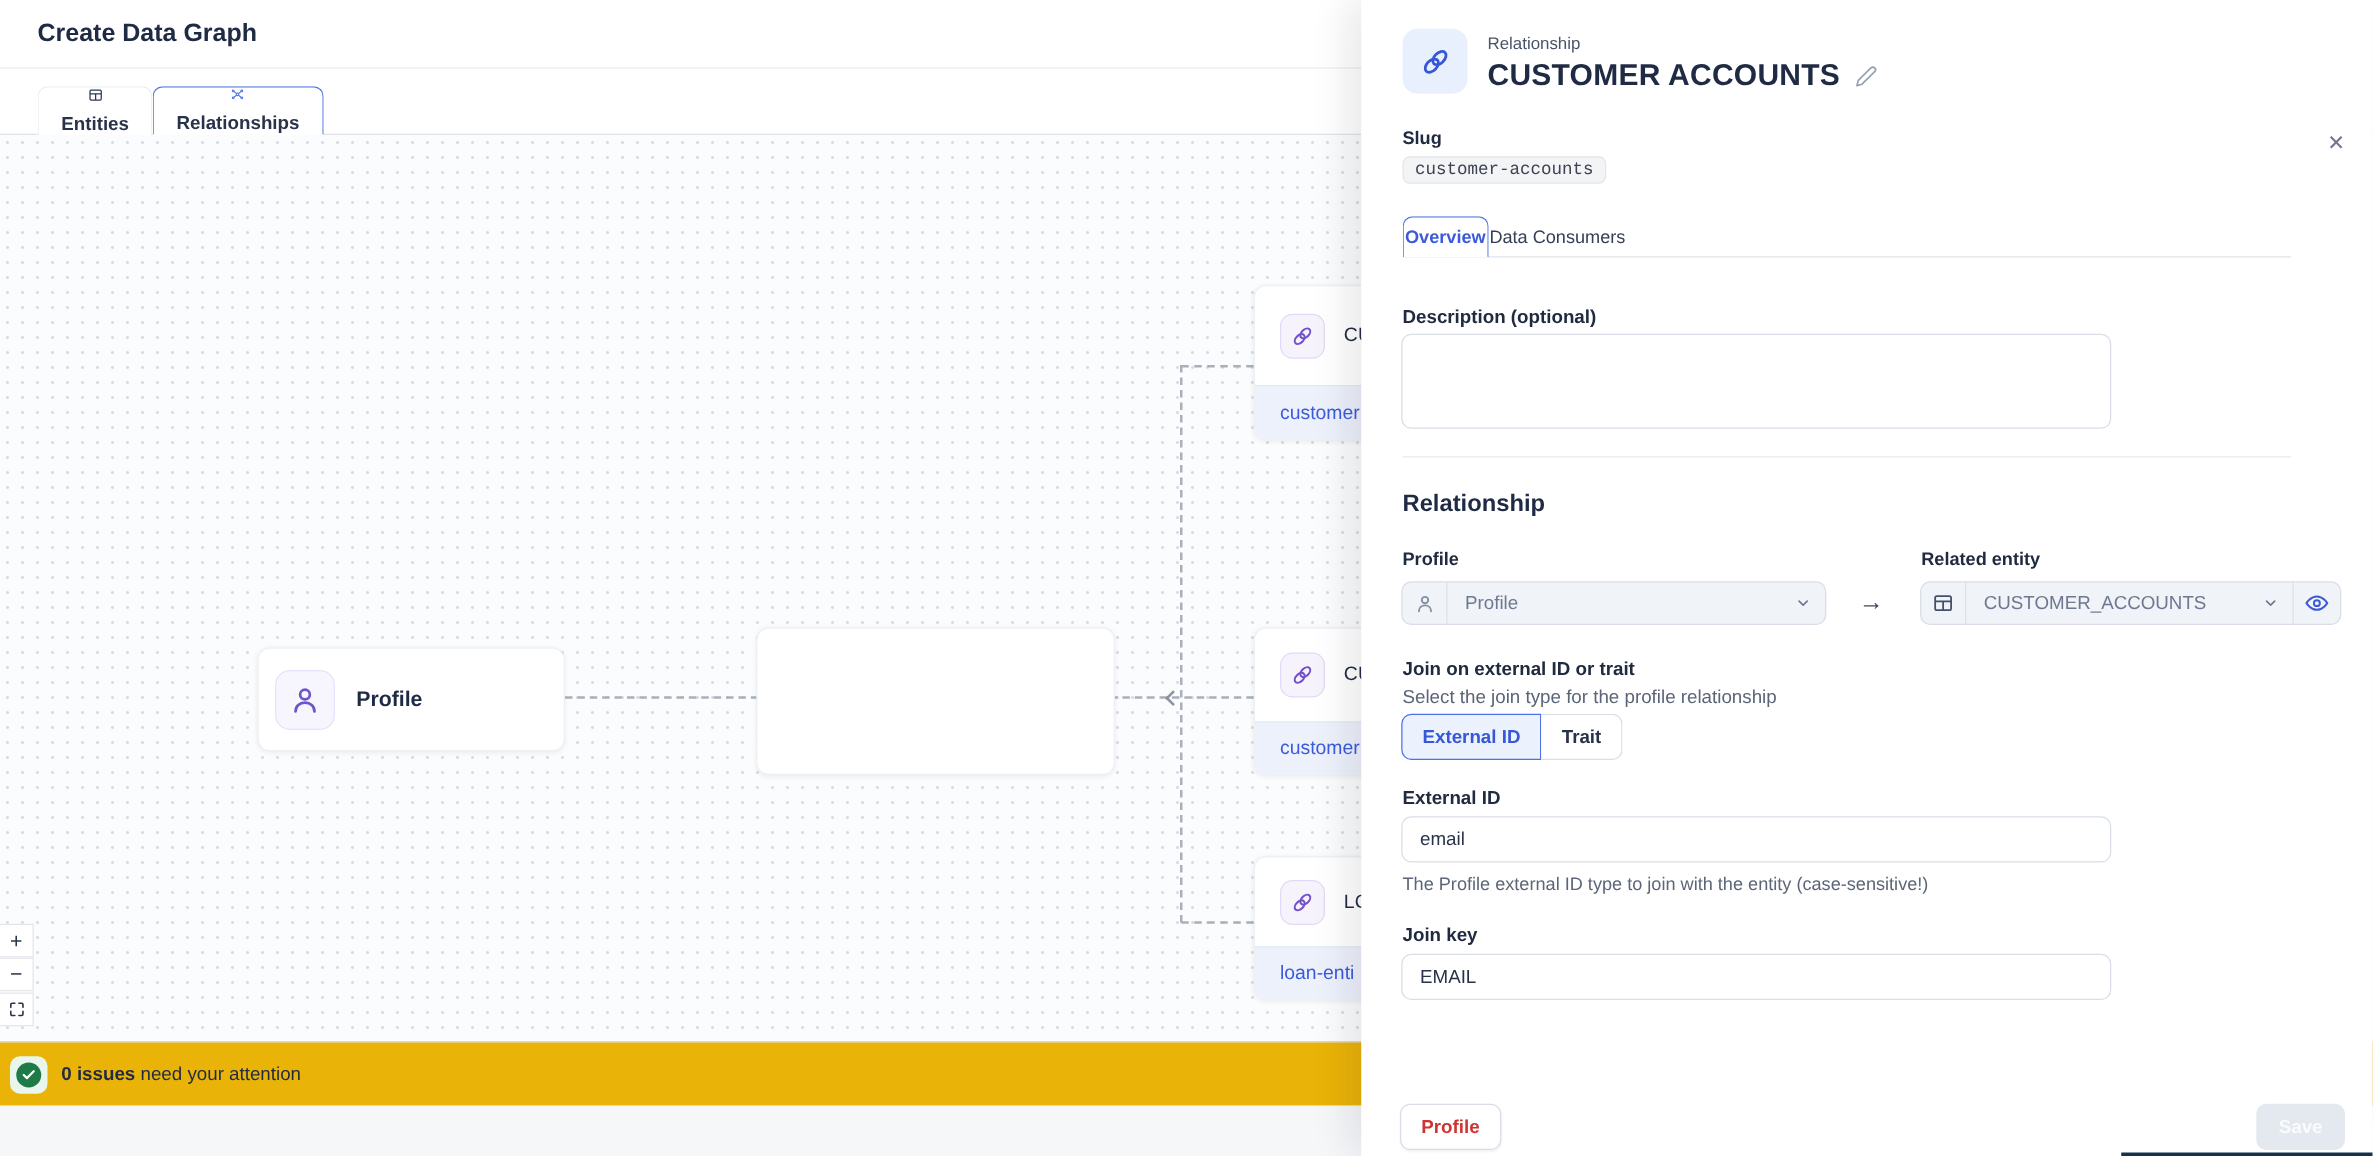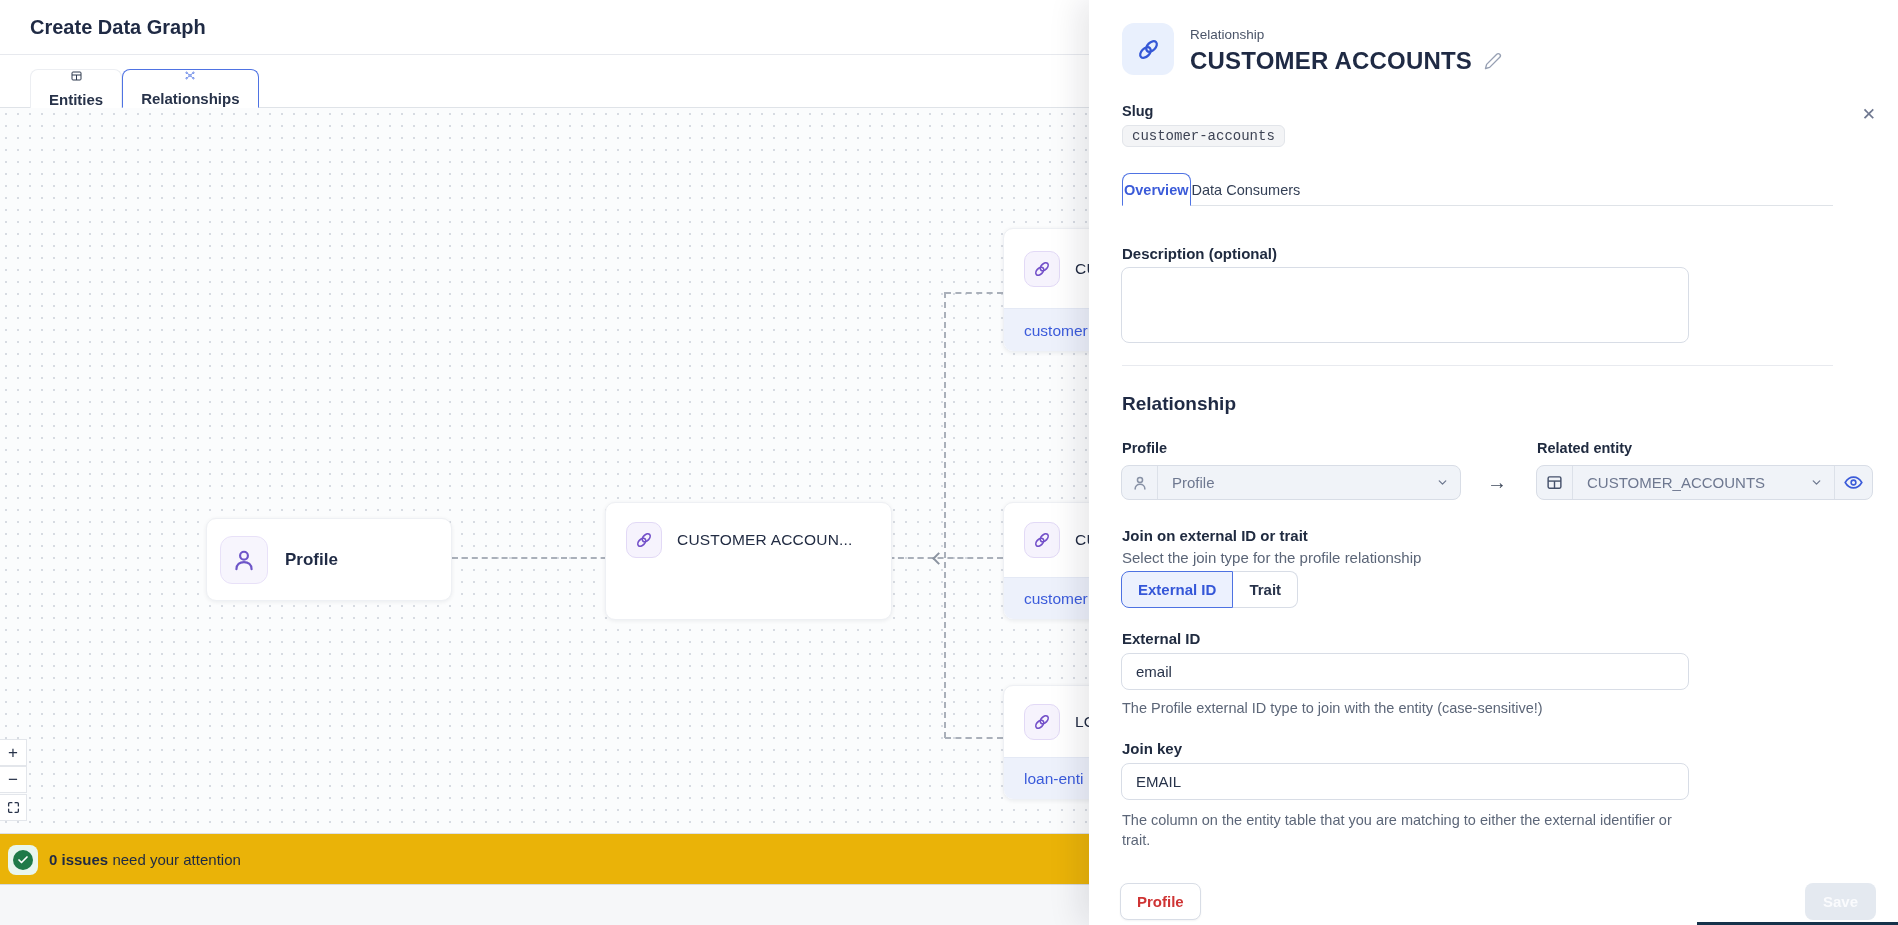--- a/index.html
+++ b/index.html
@@ -187,29 +187,20 @@
     <span class="icon-box-lg">
       <svg width="26" height="26" viewBox="0 0 24 24" fill="none" stroke="currentColor" stroke-width="2" stroke-linecap="round">
           <circle cx="12" cy="8" r="3.6"></circle>
           <path d="M5 20.5c0-4.2 3.1-6.6 7-6.6s7 2.4 7 6.6"></path>
         </svg>
     </span>
     <span class="profile-label">Profile</span>
   </div>
 
   <div class="node" style="left:605px; top:394px; width:287px; height:118px;">
-    <div class="node-top" style="height:74px;">
-      <span class="icon-box-sm">
-        <svg width="20" height="20" viewBox="0 0 24 24" fill="none" stroke="currentColor" stroke-width="2">
-            <ellipse cx="9.3" cy="14.7" rx="5.6" ry="3.6" transform="rotate(-45 9.3 14.7)"></ellipse>
-            <ellipse cx="14.7" cy="9.3" rx="5.6" ry="3.6" transform="rotate(-45 14.7 9.3)"></ellipse>
-          </svg>
-      </span>
-      <span class="node-title">CUSTOMER ACCOUN...</span>
-    </div>
   </div>
 
   <div class="node" style="left:1003px; top:120px; width:190px; height:124px;">
     <div class="node-top" style="height:79px;">
       <span class="icon-box-sm">
         <svg width="20" height="20" viewBox="0 0 24 24" fill="none" stroke="currentColor" stroke-width="2">
             <ellipse cx="9.3" cy="14.7" rx="5.6" ry="3.6" transform="rotate(-45 9.3 14.7)"></ellipse>
             <ellipse cx="14.7" cy="9.3" rx="5.6" ry="3.6" transform="rotate(-45 14.7 9.3)"></ellipse>
           </svg>
       </span>
@@ -369,19 +360,18 @@
       <span>Trait</span>
     </div>
   </div>
 
   <div class="field-label ext-label">External ID</div>
   <input class="ext-input" type="text" value="email" style="">
   <div class="ext-help">The Profile external ID type to join with the entity (case-sensitive!)</div>
 
   <div class="field-label jk-label">Join key</div>
   <input class="jk-input" type="text" value="EMAIL" style="">
-  <div class="jk-help">The column on the entity table that you are matching to either the external identifier or trait.</div>
 
   <button class="delete-btn">Profile</button>
   <button class="save-btn" disabled="">Save</button>
 </div>
 
 <div class="dark-edge"></div>
 
 </body></html>

